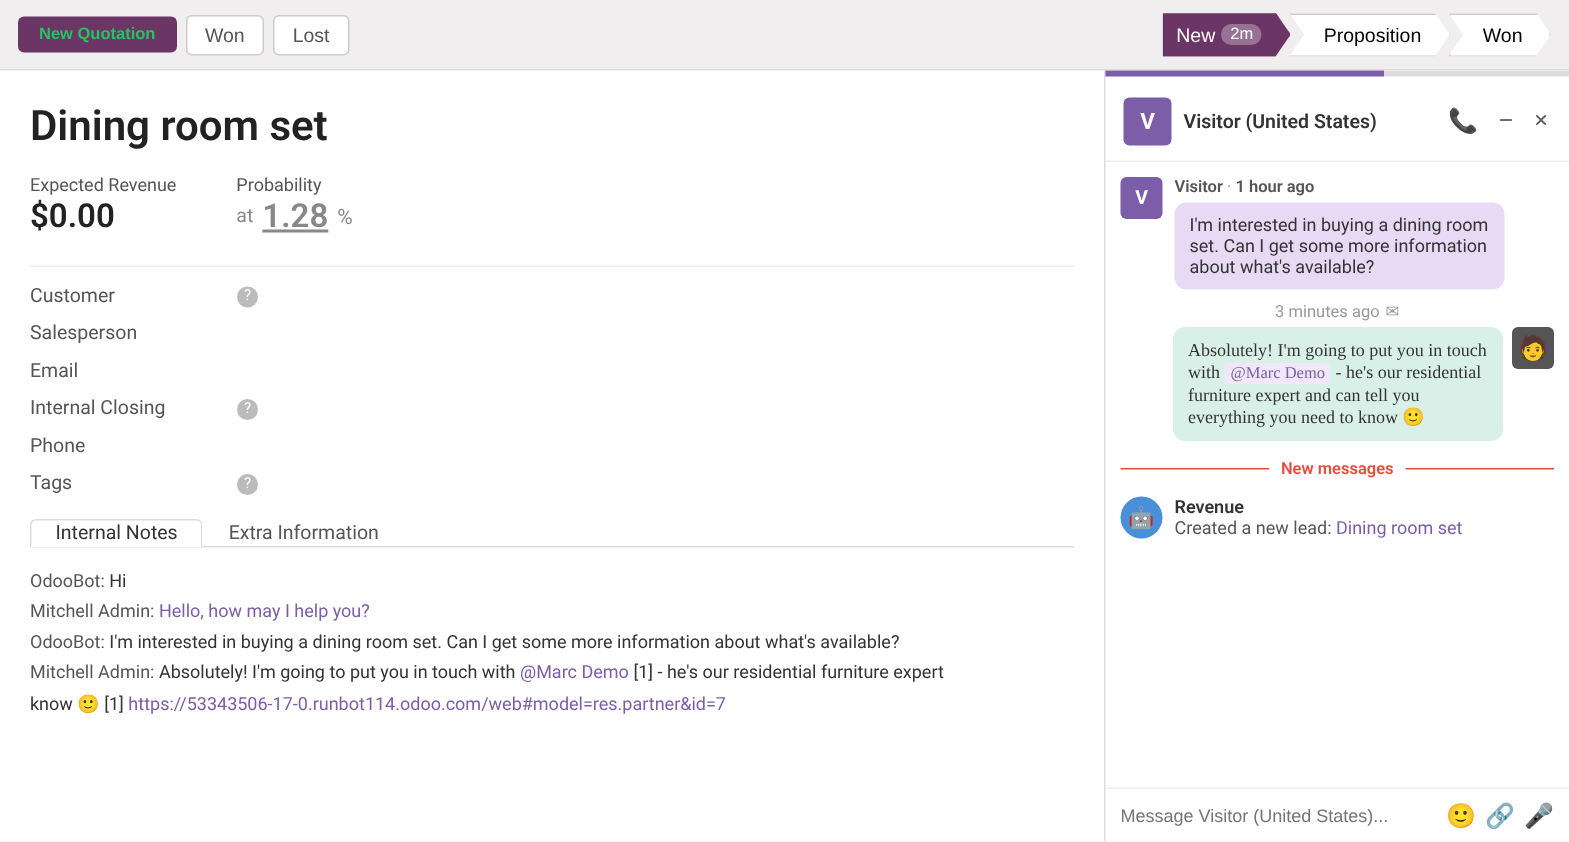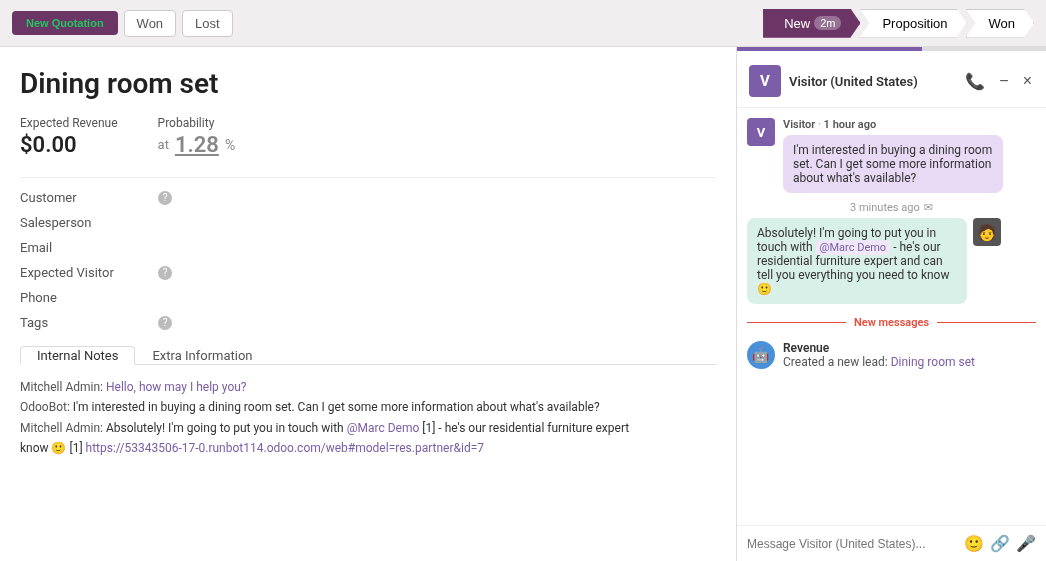--- a/index.html
+++ b/index.html
@@ -10,21 +10,21 @@
     
     .top-bar { display: flex; align-items: center; justify-content: space-between; padding: 0 12px; background: #f0eeee; height: 46px; }
     .top-bar-left { display: flex; gap: 6px; align-items: center; }
 
     .btn-new-quotation { background: #6b3566; color: #22c55e; border: none; border-radius: 4px; padding: 6px 14px; font-size: 11px; font-weight: 600; cursor: pointer; }
     .btn-won, .btn-lost { background: #fff; color: #555; border: 1px solid #ccc; border-radius: 4px; padding: 5px 12px; font-size: 13px; cursor: pointer; }
 
     
     .pipeline { display: flex; align-items: center; gap: 0; }
     .stage-btn { display: flex; align-items: center; gap: 4px; padding: 6px 18px 6px 22px; font-size: 13px; background: #fff; border: 1px solid #ccc; cursor: pointer; clip-path: polygon(0 0, calc(100% - 10px) 0, 100% 50%, calc(100% - 10px) 100%, 0 100%, 10px 50%); margin-left: -1px; }
-    .stage-btn:first-child { clip-path: polygon(0 0, calc(100% - 10px) 0, 100% 50%, calc(100% - 10px) 100%, 0 100%); padding-left: 20px; }
+    .stage-btn:first-child { clip-path: polygon(0 0, calc(100% - 10px) 0, 100% 50%, calc(100% - 10px) 100%, 0 100%); padding-left: 8px; }
     .stage-btn.active { background: #6b3566; color: #fff; border-color: #6b3566; }
     .stage-badge { background: rgba(255,255,255,0.3); color: #fff; border-radius: 10px; padding: 1px 6px; font-size: 11px; }
     .stage-btn:not(.active) .stage-badge { background: #e0e0e0; color: #555; }
 
     
     .main-content { display: flex; flex: 1; background: #fff; margin: 0; border-top: 1px solid #ddd; }
 
     .form-area { flex: 1; padding: 20px 20px 0 20px; overflow: hidden; }
 
     .page-title { font-size: 28px; font-weight: 600; color: #222; margin-bottom: 16px; }
@@ -144,41 +144,44 @@
         </div>
         <div class="field-row">
           <span class="field-label">Salesperson</span>
           <span class="field-value"></span>
         </div>
         <div class="field-row">
           <span class="field-label">Email</span>
           <span class="field-value"></span>
         </div>
         <div class="field-row">
-          <span class="field-label">Expected Visitor</span>
+          <span class="field-label">Internal Closing</span>
           <span class="field-help">?</span>
           <span class="field-value"></span>
         </div>
         <div class="field-row">
           <span class="field-label">Phone</span>
           <span class="field-value"></span>
         </div>
         <div class="field-row">
           <span class="field-label">Tags</span>
           <span class="field-help">?</span>
           <span class="field-value"></span>
         </div>
       </div>
 
       <div class="tabs" id="tabs-container">
           <div class="tab active">Internal Notes</div>
           <div class="tab">Extra Information</div>
         </div>
 
       <div class="log-content">
+        <div>
+          <span class="bot-label">OdooBot:</span><span> Hi</span>
+        </div>
         <div>
           <span class="bot-label">Mitchell Admin:</span>
           <span class="link"> Hello, how may I help you?</span>
         </div>
         <div>
           <span class="bot-label">OdooBot:</span><span> I'm interested in buying a dining room set. Can I get some more information about what's available?</span>
         </div>
         <div>
           <span class="bot-label">Mitchell Admin:</span>
           <span> Absolutely! I'm going to put you in touch with </span>
@@ -216,21 +219,21 @@
             </div>
             <div class="msg-bubble-visitor">I'm interested in buying a dining room set. Can I get some more information about what's available?</div>
           </div>
         </div>
 
         <div>
           <div class="msg-agent-meta">
             <span>3 minutes ago</span>
             <span>✉</span>
           </div>
-          <div style="display:flex; gap:6px; align-items:flex-start;">
+          <div style="display:flex; justify-content:flex-end; gap:6px; align-items:flex-start;font-family:Liberation Serif, serif;">
             <div class="msg-bubble-agent">
               <span>Absolutely! I'm going to put you in touch with </span>
               <span class="mention-tag">@Marc Demo</span>
               <span> - he's our residential furniture expert and can tell you everything you need to know 🙂</span>
             </div>
             <div class="agent-avatar-img">🧑</div>
           </div>
         </div>
 
         <div class="new-messages-divider">

